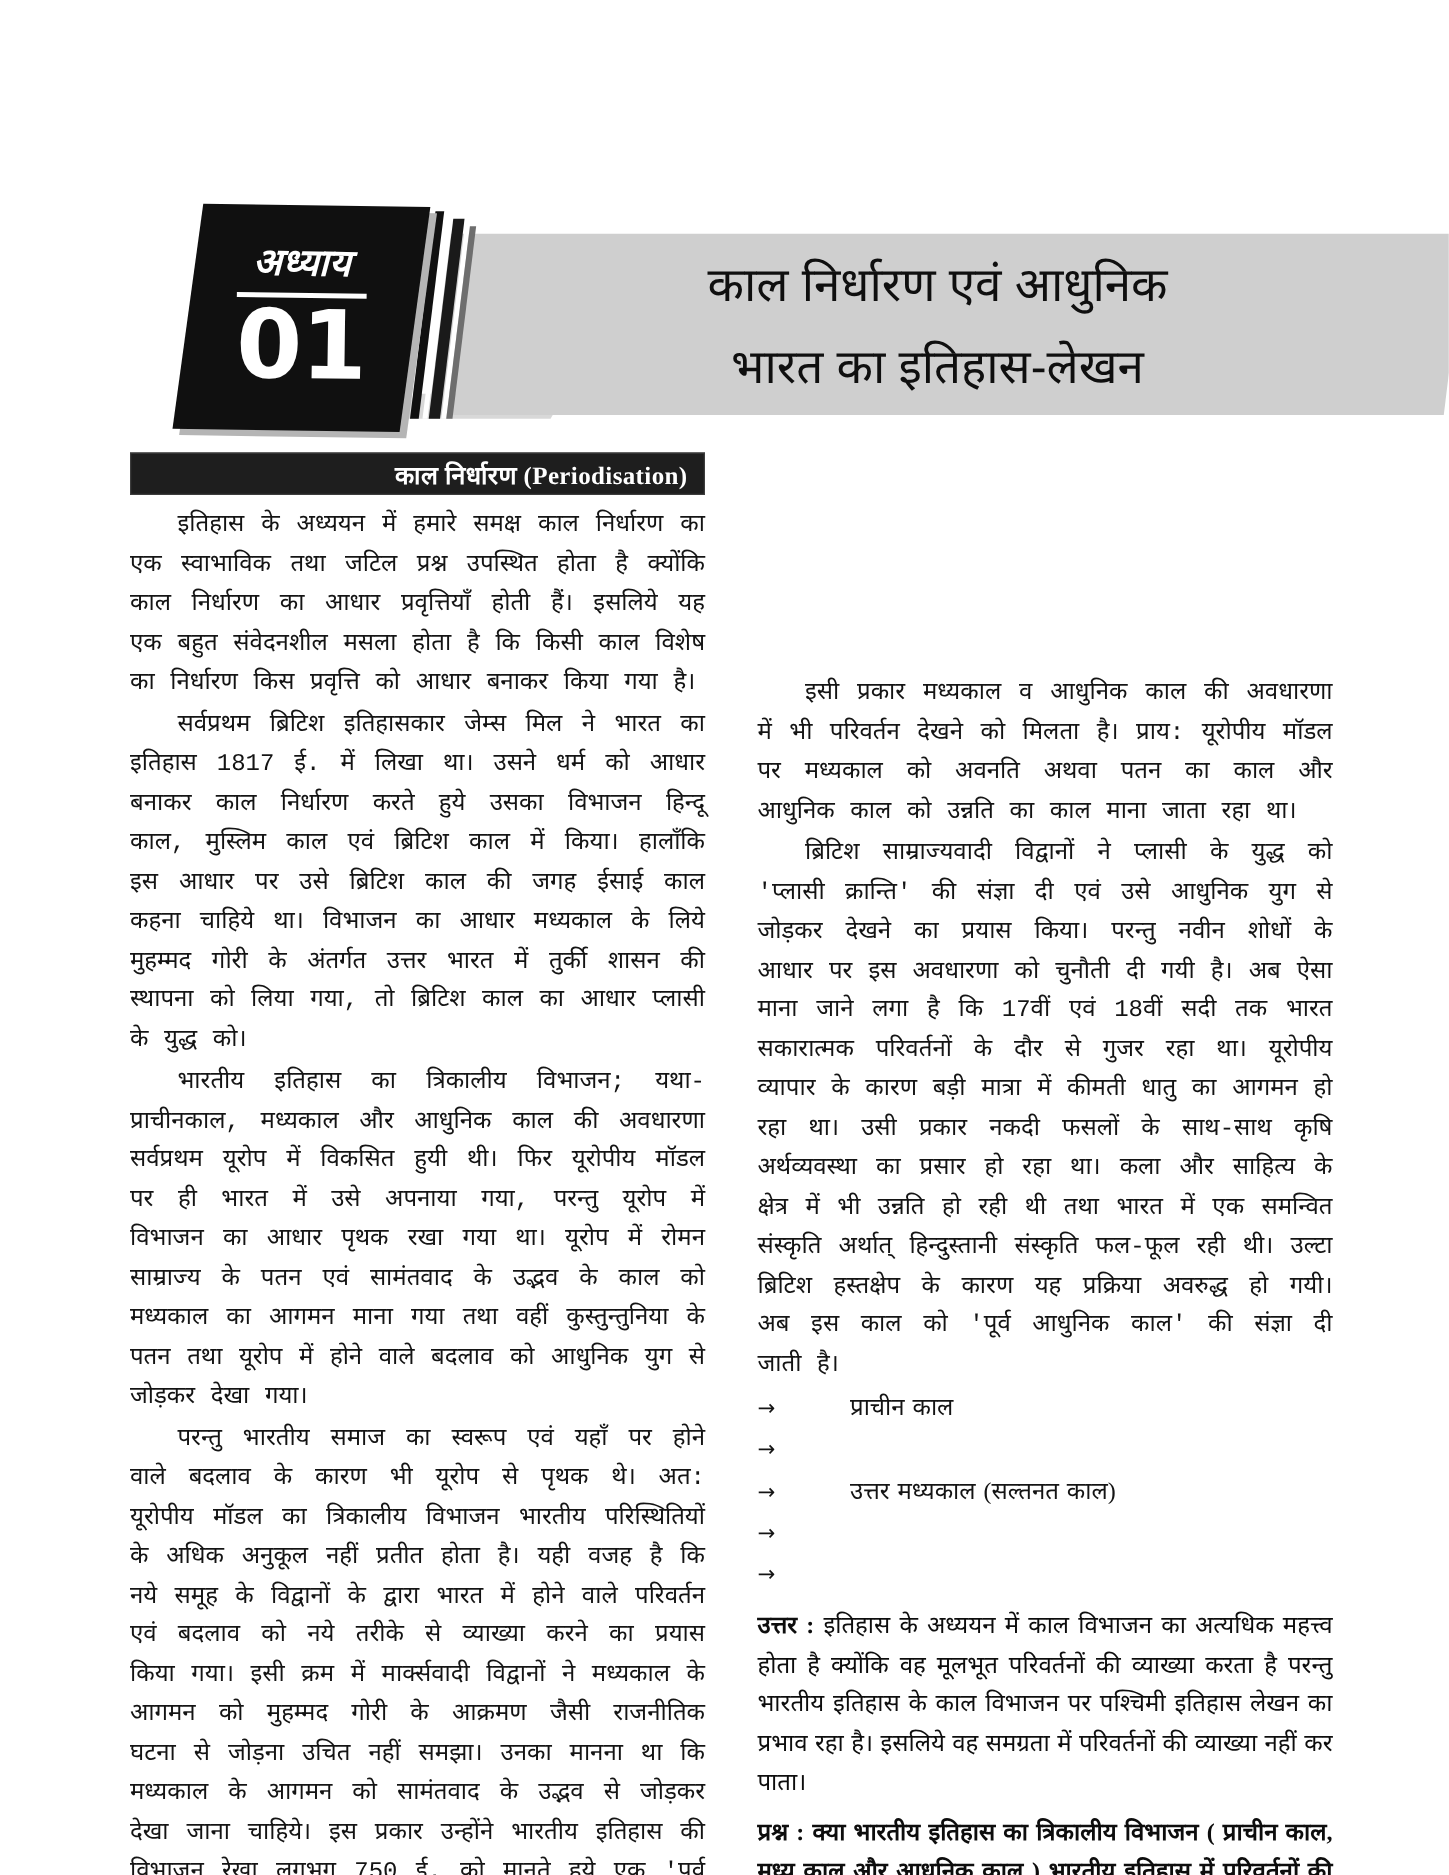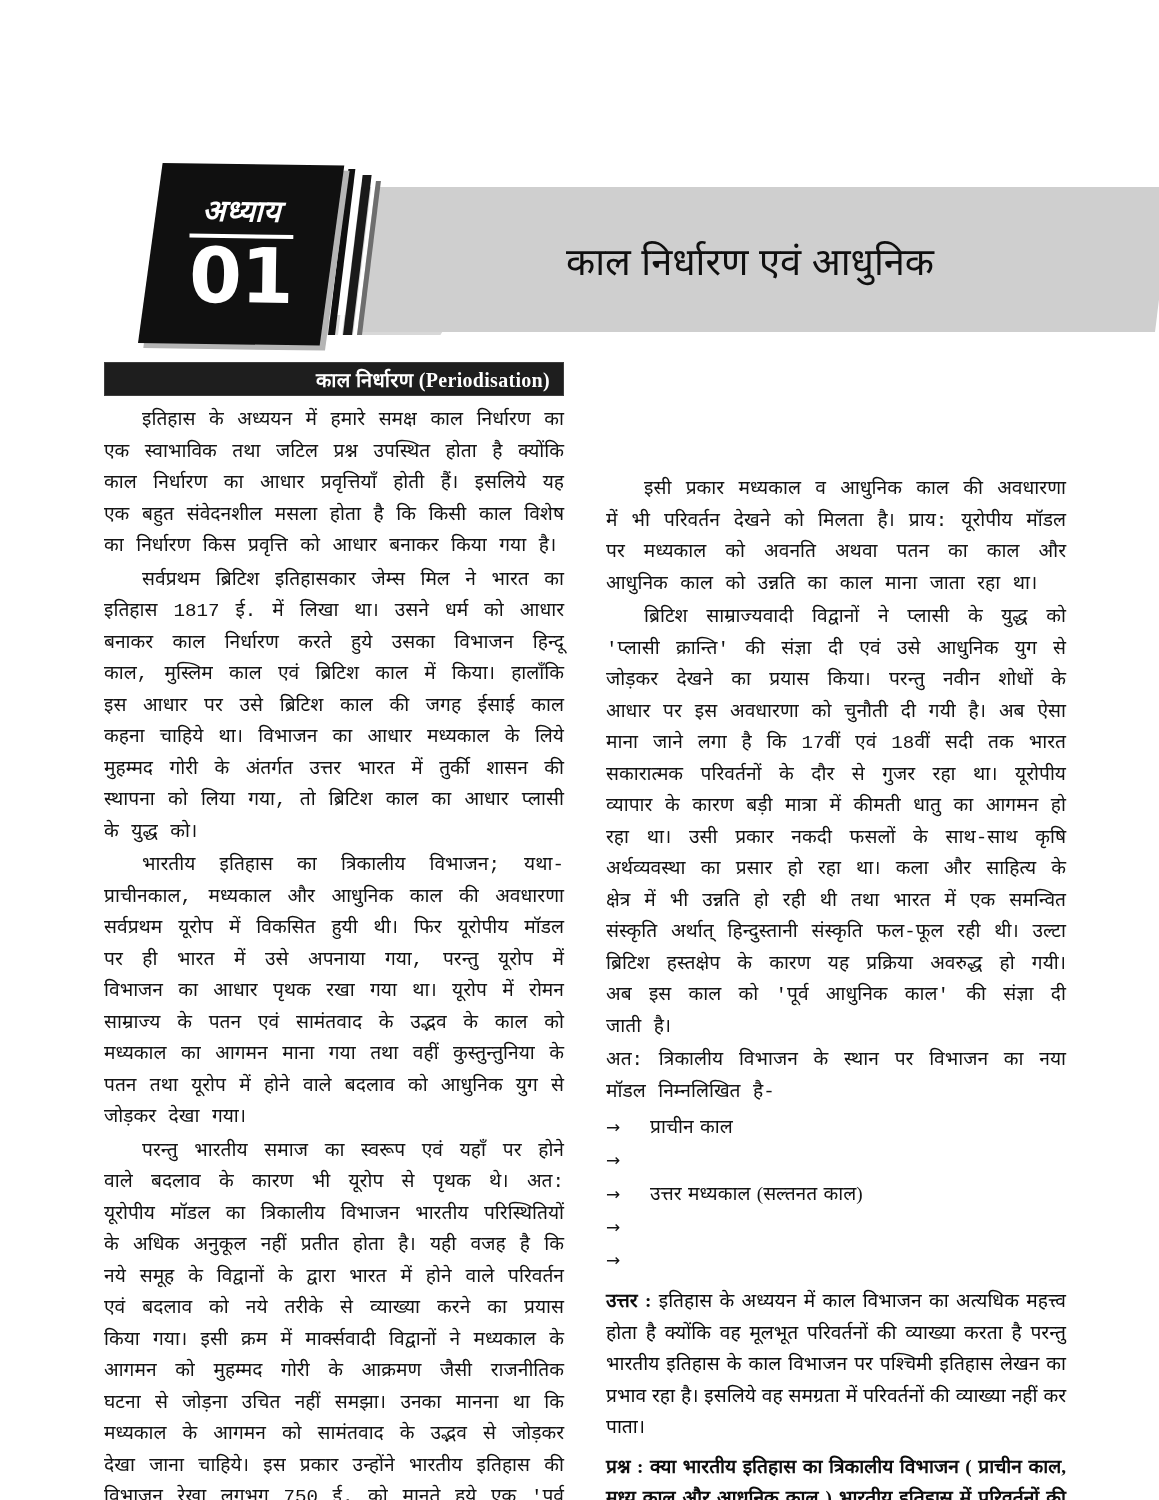--- a/index.html
+++ b/index.html
@@ -190,21 +190,21 @@
     line-height: 33px;
     color: #141414;
   }
   .arrow-mark {
     width: 44px;
     flex: 0 0 44px;
     font-family: "DejaVu Sans", sans-serif;
     font-size: 17px;
     color: #141414;
   }
-  .arrow-text { flex: 1 1 auto; word-spacing: 1.5px; }
+  .arrow-text { flex: 1 1 auto; word-spacing: 1.5px; margin-left: 30px; }
 
   p.qa {
     margin: 8px 0 2px 0;
     font-family: "Liberation Serif", "DejaVu Serif", serif;
     font-size: 19.2px;
     line-height: 31.5px;
     text-align: justify;
     text-indent: 0;
     color: #0d0d0d;
   }
@@ -235,20 +235,21 @@
     <div class="badge">
       <div class="badge-inner">
         <div class="badge-word">अध्याय</div>
         <div class="badge-rule"></div>
         <div class="badge-num">01</div>
       </div>
     </div>
 
     <div class="banner-title">
       <div class="banner-title-line">काल निर्धारण एवं आधुनिक</div>
+      <div class="banner-title-line">भारत का इतिहास-लेखन</div>
     </div>
   </div>
 
   <div class="columns">
 
     <div class="col">
 
       <div class="section-bar">
         <span class="section-bar-text">काल निर्धारण (Periodisation)</span>
       </div>
@@ -257,21 +258,20 @@
       <p class="para">सर्वप्रथम ब्रिटिश इतिहासकार जेम्स मिल ने भारत का इतिहास 1817 ई. में लिखा था। उसने धर्म को आधार बनाकर काल निर्धारण करते हुये उसका विभाजन हिन्दू काल, मुस्लिम काल एवं ब्रिटिश काल में किया। हालाँकि इस आधार पर उसे ब्रिटिश काल की जगह ईसाई काल कहना चाहिये था। विभाजन का आधार मध्यकाल के लिये मुहम्मद गोरी के अंतर्गत उत्तर भारत में तुर्की शासन की स्थापना को लिया गया, तो ब्रिटिश काल का आधार प्लासी के युद्ध को।</p>
       <p class="para">भारतीय इतिहास का त्रिकालीय विभाजन; यथा-प्राचीनकाल, मध्यकाल और आधुनिक काल की अवधारणा सर्वप्रथम यूरोप में विकसित हुयी थी। फिर यूरोपीय मॉडल पर ही भारत में उसे अपनाया गया, परन्तु यूरोप में विभाजन का आधार पृथक रखा गया था। यूरोप में रोमन साम्राज्य के पतन एवं सामंतवाद के उद्भव के काल को मध्यकाल का आगमन माना गया तथा वहीं कुस्तुन्तुनिया के पतन तथा यूरोप में होने वाले बदलाव को आधुनिक युग से जोड़कर देखा गया।</p>
       <p class="para">परन्तु भारतीय समाज का स्वरूप एवं यहाँ पर होने वाले बदलाव के कारण भी यूरोप से पृथक थे। अत: यूरोपीय मॉडल का त्रिकालीय विभाजन भारतीय परिस्थितियों के अधिक अनुकूल नहीं प्रतीत होता है। यही वजह है कि नये समूह के विद्वानों के द्वारा भारत में होने वाले परिवर्तन एवं बदलाव को नये तरीके से व्याख्या करने का प्रयास किया गया। इसी क्रम में मार्क्सवादी विद्वानों ने मध्यकाल के आगमन को मुहम्मद गोरी के आक्रमण जैसी राजनीतिक घटना से जोड़ना उचित नहीं समझा। उनका मानना था कि मध्यकाल के आगमन को सामंतवाद के उद्भव से जोड़कर देखा जाना चाहिये। इस प्रकार उन्होंने भारतीय इतिहास की विभाजन रेखा लगभग 750 ई. को मानते हुये एक 'पूर्व मध्यकाल' की अवधारणा रखी।</p>
     </div>
 
     <div class="col">
 
       <p class="para">इसी प्रकार मध्यकाल व आधुनिक काल की अवधारणा में भी परिवर्तन देखने को मिलता है। प्राय: यूरोपीय मॉडल पर मध्यकाल को अवनति अथवा पतन का काल और आधुनिक काल को उन्नति का काल माना जाता रहा था।</p>
       <p class="para">ब्रिटिश साम्राज्यवादी विद्वानों ने प्लासी के युद्ध को 'प्लासी क्रान्ति' की संज्ञा दी एवं उसे आधुनिक युग से जोड़कर देखने का प्रयास किया। परन्तु नवीन शोधों के आधार पर इस अवधारणा को चुनौती दी गयी है। अब ऐसा माना जाने लगा है कि 17वीं एवं 18वीं सदी तक भारत सकारात्मक परिवर्तनों के दौर से गुजर रहा था। यूरोपीय व्यापार के कारण बड़ी मात्रा में कीमती धातु का आगमन हो रहा था। उसी प्रकार नकदी फसलों के साथ-साथ कृषि अर्थव्यवस्था का प्रसार हो रहा था। कला और साहित्य के क्षेत्र में भी उन्नति हो रही थी तथा भारत में एक समन्वित संस्कृति अर्थात् हिन्दुस्तानी संस्कृति फल-फूल रही थी। उल्टा ब्रिटिश हस्तक्षेप के कारण यह प्रक्रिया अवरुद्ध हो गयी। अब इस काल को 'पूर्व आधुनिक काल' की संज्ञा दी जाती है।</p>
 
-      <p class="para noindent">अत: त्रिकालीय विभाजन के स्थान पर विभाजन का नया मॉडल निम्नलिखित है-</p>
 
       <ul class="arrow-list">
         <li>
           <span class="arrow-mark">→</span>
           <span class="arrow-text">प्राचीन काल</span>
         </li>
         <li>
           <span class="arrow-mark">→</span>
         </li>
         <li>

